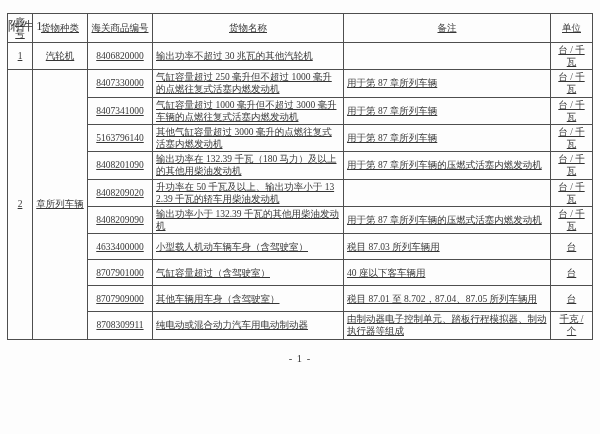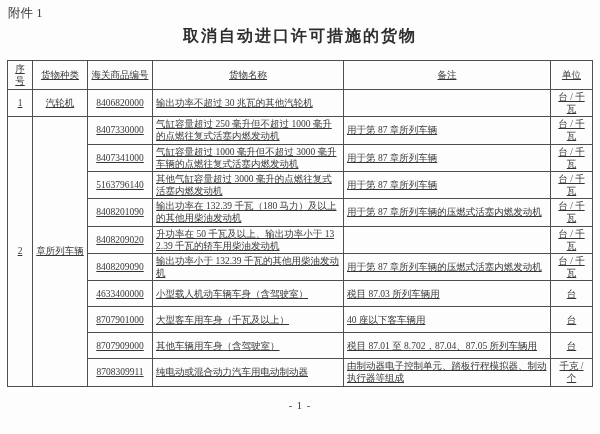--- a/index.html
+++ b/index.html
@@ -72,21 +72,20 @@
     color: #3a3a3a;
   }
 </style>
 </head>
 <body>
 
 <div class="page">
 
   <div class="attachment">附件 1</div>
 
-  <h1 class="title">取消自动进口许可措施的货物</h1>
 
   <table class="goods">
     <colgroup>
       <col class="col-serial">
         <col class="col-category">
         <col class="col-code">
       <col class="col-name">
         <col class="col-remark">
         <col class="col-unit">
     </colgroup>
@@ -148,21 +147,21 @@
         <td class="c">台 / 千瓦</td>
       </tr>
       <tr class="single">
         <td class="c">4633400000</td>
         <td class="l">小型载人机动车辆车身（含驾驶室）</td>
         <td class="l">税目 87.03 所列车辆用</td>
         <td class="c">台</td>
       </tr>
       <tr class="single">
         <td class="c">8707901000</td>
-        <td class="l">大型客车用车身（千瓦及以上）</td>
+        <td class="l">气缸容量超过（含驾驶室）</td>
         <td class="l">40 座以下客车辆用</td>
         <td class="c">台</td>
       </tr>
       <tr class="single">
         <td class="c">8707909000</td>
         <td class="l">其他车辆用车身（含驾驶室）</td>
         <td class="l">税目 87.01 至 8.702，87.04、87.05 所列车辆用</td>
         <td class="c">台</td>
       </tr>
       <tr>

